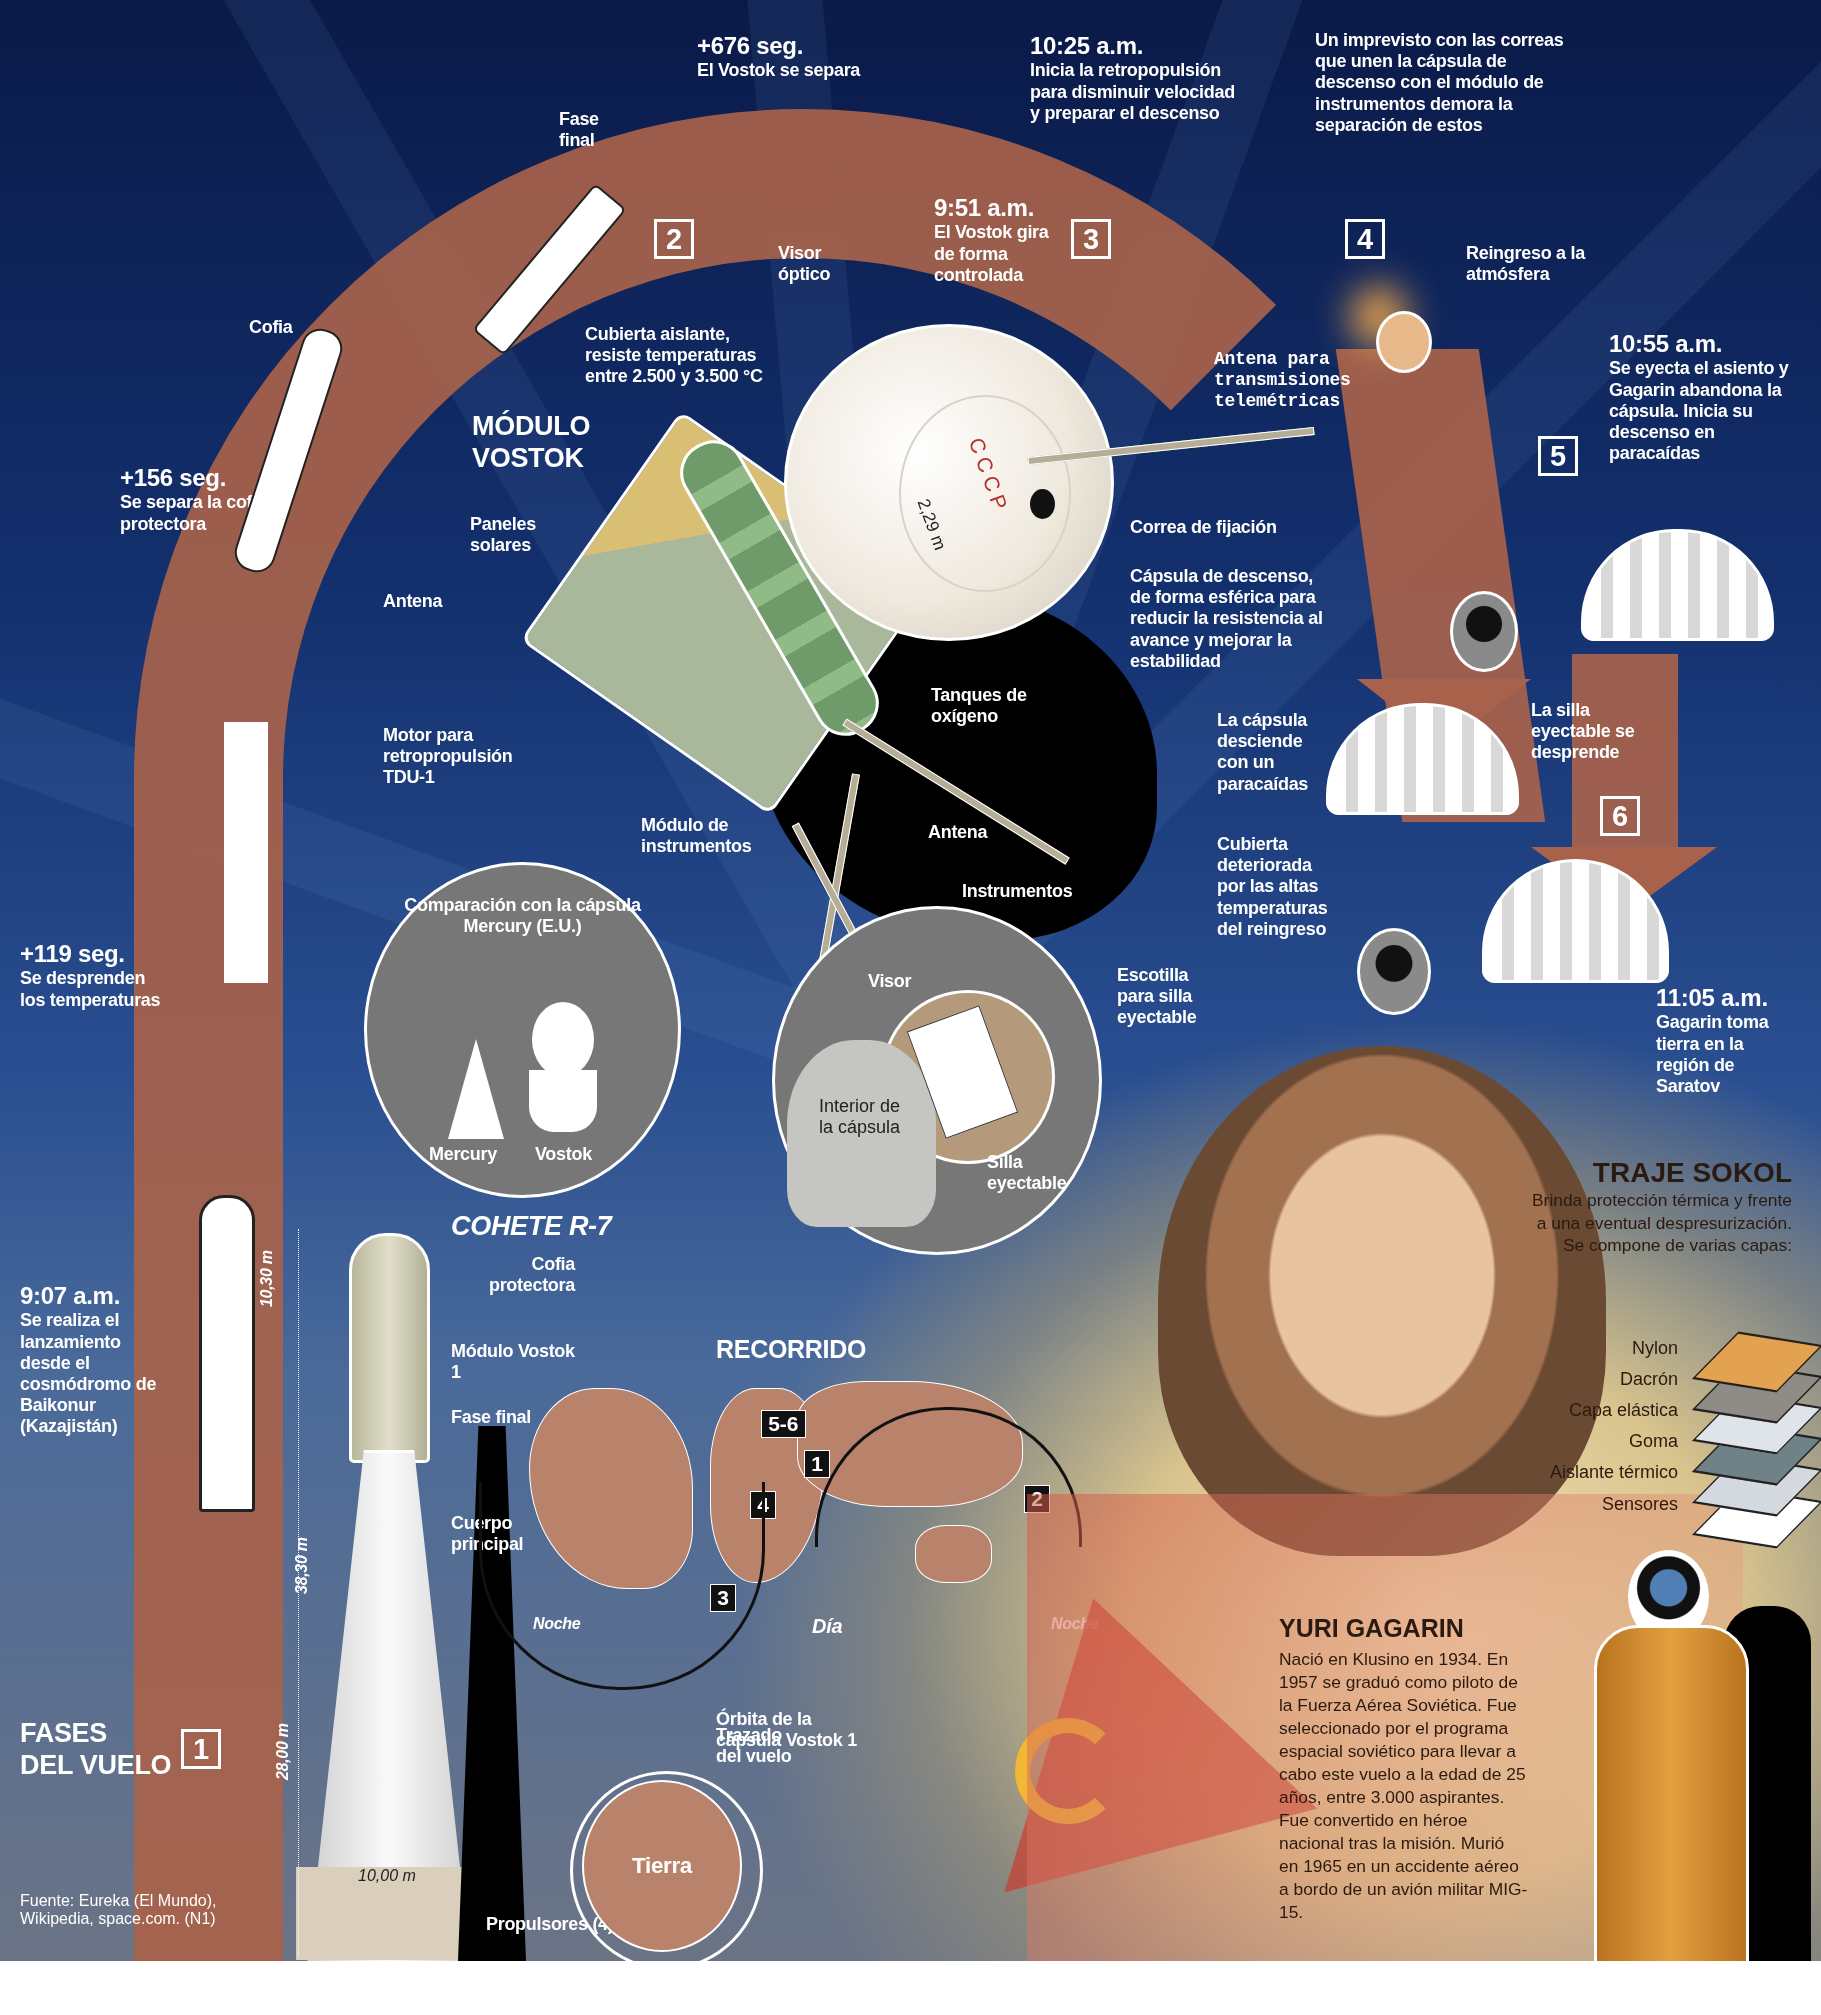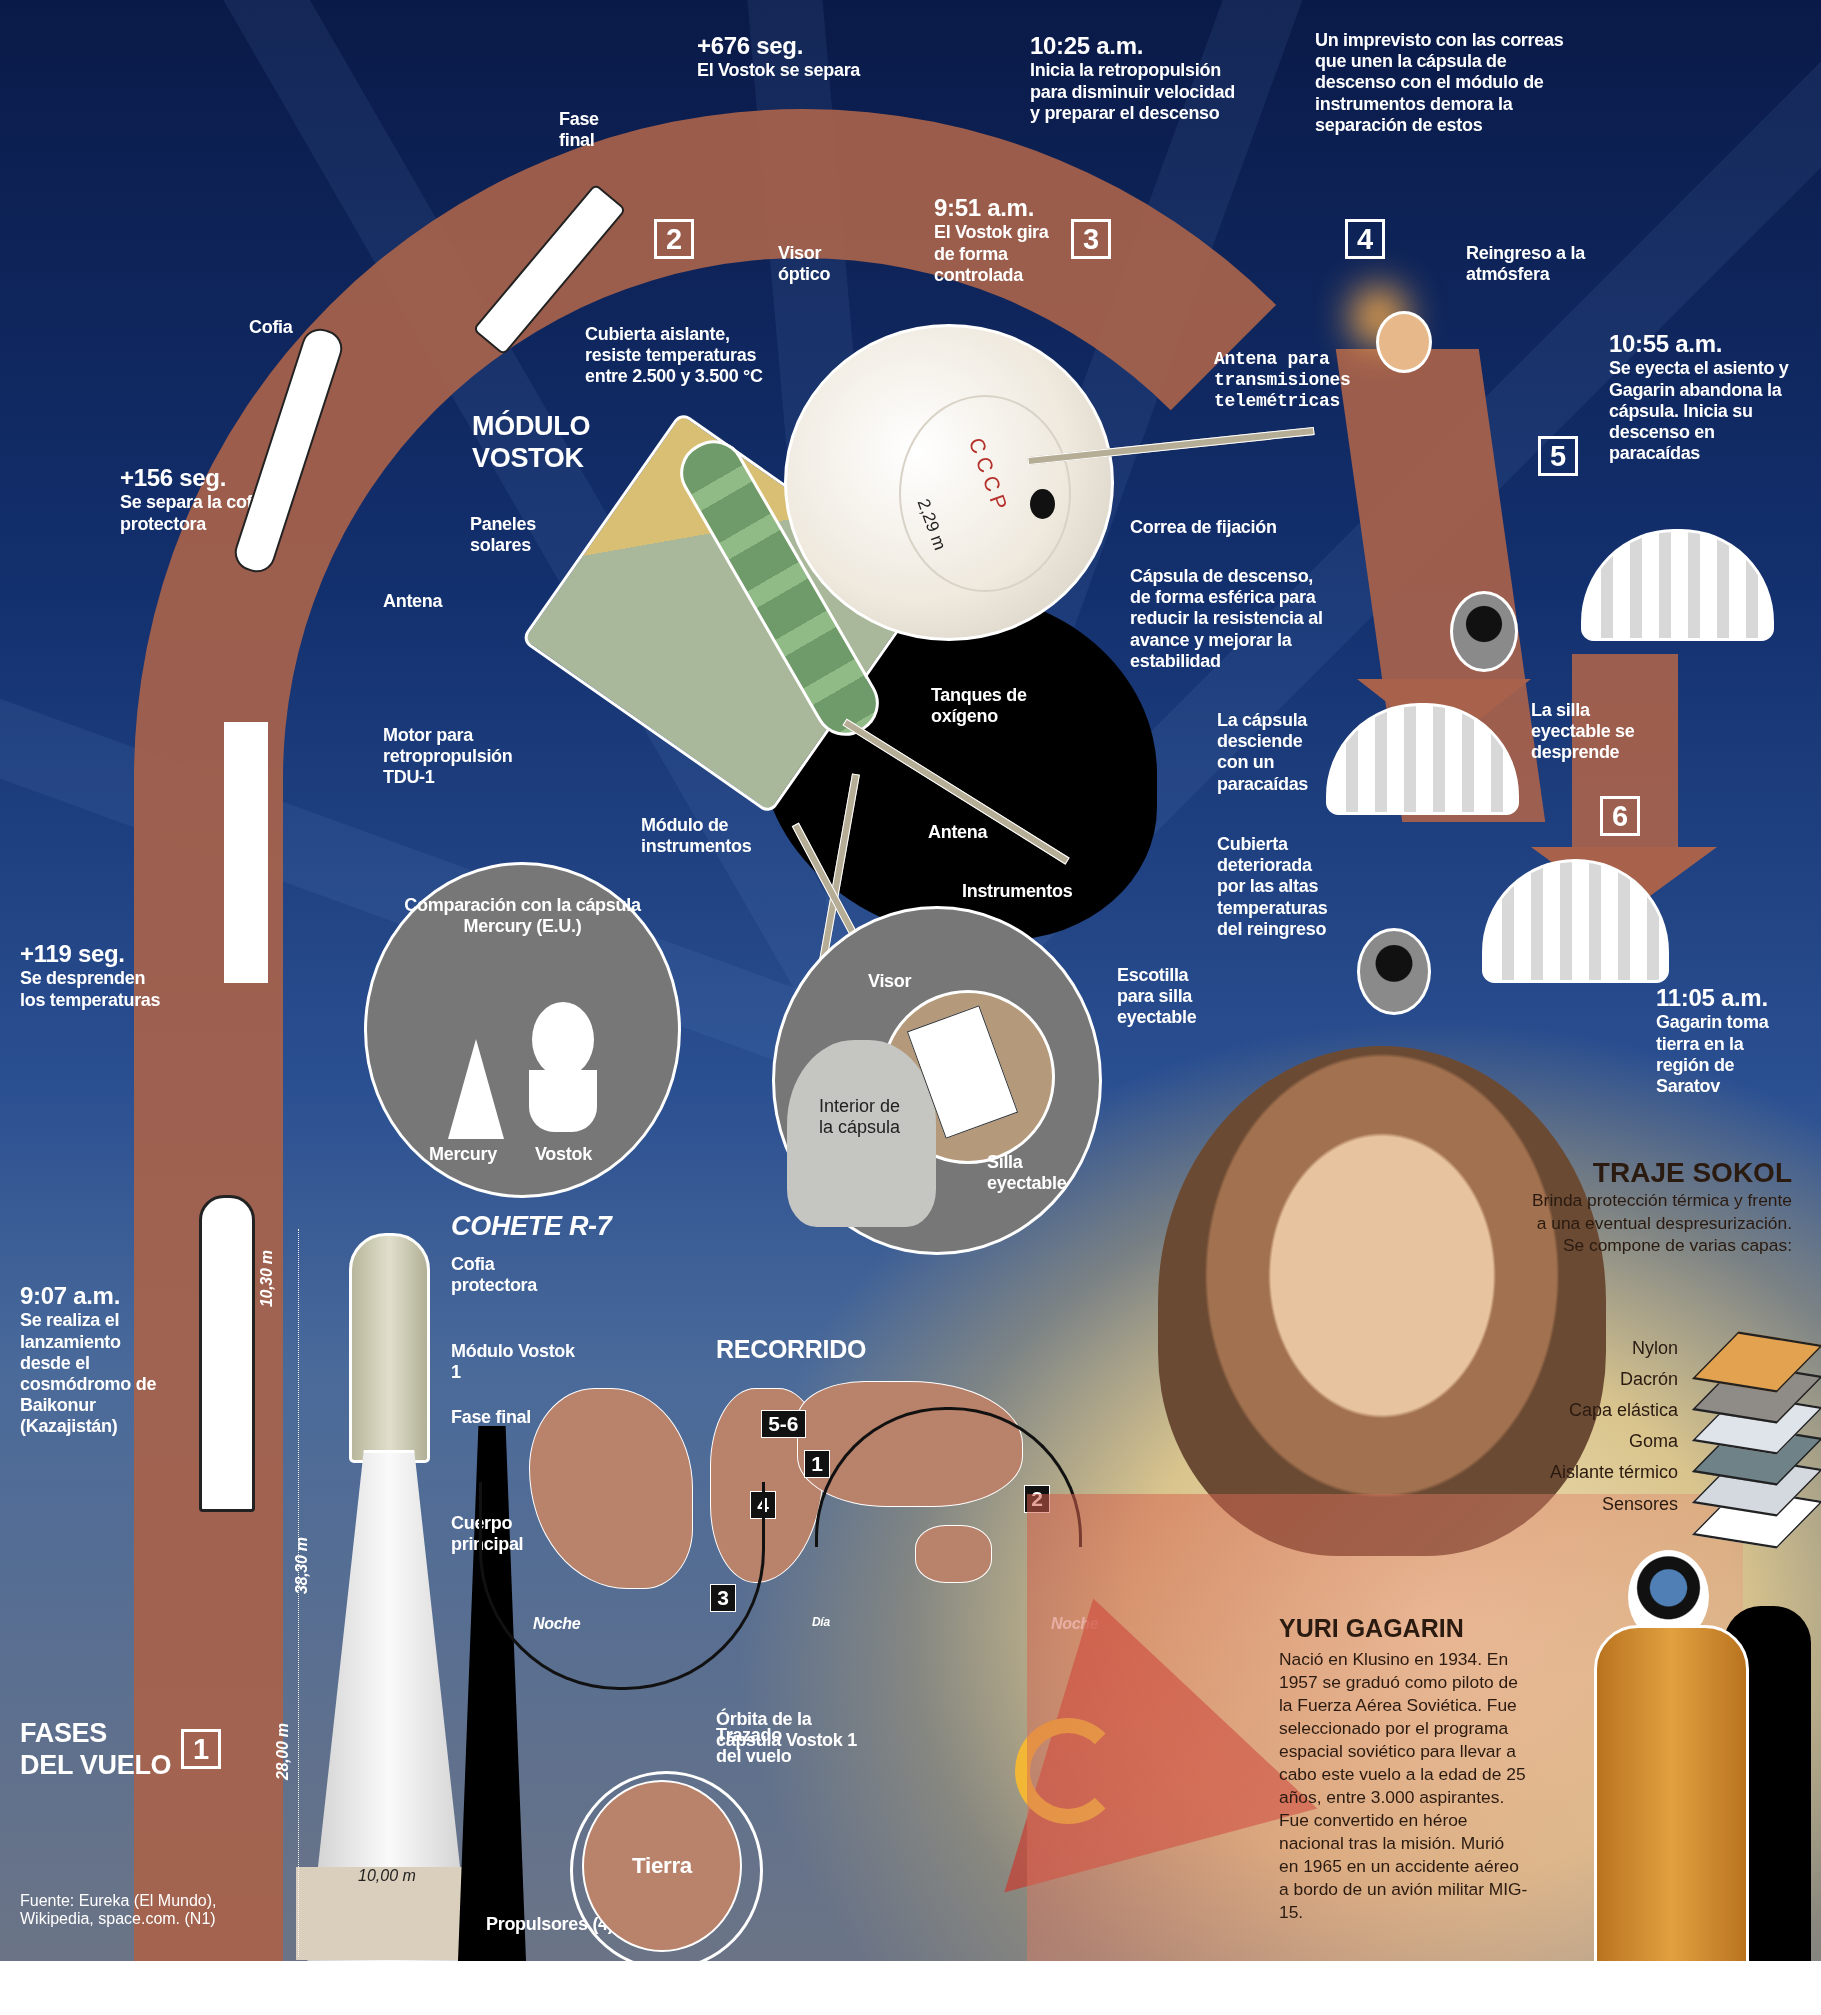--- a/index.html
+++ b/index.html
@@ -155,21 +155,21 @@
   <div class="abs" style="left:1357px;top:928px;width:68px;height:81px;border-radius:50%;background:radial-gradient(circle at 50% 40%,#111 0 30%,#8a8a8a 32%);border:3.7px solid #fff;"></div>
   <div class="abs" style="left:1376px;top:311px;width:50px;height:56px;border-radius:50%;background:#e7b98a;border:3.1px solid #fff;box-shadow:-25px -25px 37px #e9a34c;"></div>
   <div class="abs" style="left:1450px;top:591px;width:62px;height:75px;border-radius:50%;background:radial-gradient(circle at 50% 40%,#111 0 32%,#8a8a8a 34%);border:3.7px solid #fff;"></div>
 
   <div class="abs t" style="left:451px;top:1211px;font-size:27px;font-style:italic;">COHETE R-7</div>
   <div class="abs" style="left:349px;top:1233px;width:75px;height:224px;background:linear-gradient(90deg,#b8b79b,#e1dfcb,#b1b096);border:3.7px solid #fff;border-radius:37px 37px 5px 5px;"></div>
   <div class="abs" style="left:305px;top:1450px;width:162px;height:529px;background:linear-gradient(90deg,#cfcfcf,#fafafa,#d0d0d0);border:3.7px solid #fff;clip-path:polygon(35% 0,65% 0,100% 100%,0 100%);"></div>
   <div class="abs" style="left:296px;top:1867px;width:181px;height:93px;background:#d9cfbc;"></div>
   <div class="abs" style="left:458px;top:1426px;width:68px;height:535px;background:#000;clip-path:polygon(30% 0,70% 0,100% 100%,0 100%);"></div>
 
-  <div class="abs t desc" style="left:451px;top:1254px;width:124px;">Cofia protectora</div>
+  <div class="abs t desc" style="left:451px;top:1254px;width:124px;text-align:right;">Cofia protectora</div>
   <div class="abs t desc" style="left:451px;top:1341px;width:124px;">Módulo Vostok 1</div>
   <div class="abs t desc" style="left:451px;top:1407px;width:124px;">Fase final</div>
   <div class="abs t desc" style="left:451px;top:1513px;width:124px;">Cuerpo principal</div>
   <div class="abs t desc" style="left:486px;top:1914px;width:156px;">Propulsores (4)</div>
 
   <div class="abs t" style="left:258px;top:1307px;font-size:16px;font-style:italic;transform:rotate(-90deg);transform-origin:left top;">10,30 m</div>
   <div class="abs t" style="left:293px;top:1594px;font-size:16px;font-style:italic;transform:rotate(-90deg);transform-origin:left top;">38,30 m</div>
   <div class="abs t" style="left:274px;top:1780px;font-size:16px;font-style:italic;transform:rotate(-90deg);transform-origin:left top;">28,00 m</div>
   <div class="abs" style="left:358px;top:1867px;font-size:16px;font-style:italic;color:#222;">10,00 m</div>
   <div class="abs" style="left:298px;top:1229px;width:0;height:728px;border-left:1.9px dotted #fff;"></div>
@@ -188,21 +188,21 @@
     <div class="abs" style="left:392px;top:156px;width:75px;height:56px;background:#b9826b;border:1.9px solid #fff;border-radius:40%;"></div>
   </div>
   <div class="mapnum" style="left:761px;top:1410px;">5-6</div>
   <div class="mapnum" style="left:804px;top:1450px;">1</div>
   <div class="mapnum" style="left:1024px;top:1485px;">2</div>
   <div class="mapnum" style="left:710px;top:1584px;">3</div>
   <div class="mapnum" style="left:750px;top:1491px;">4</div>
   <div class="abs" style="left:479px;top:1482px;width:280px;height:205px;border:3.1px solid #111;border-top:none;border-radius:0 0 140px 140px;"></div>
   <div class="abs" style="left:815px;top:1407px;width:261px;height:137px;border:3.1px solid #111;border-bottom:none;border-radius:131px 131px 0 0;"></div>
   <div class="abs t" style="left:533px;top:1615px;font-size:16px;font-style:italic;">Noche</div>
-  <div class="abs t" style="left:812px;top:1615px;font-size:12px;font-style:italic;">Día</div>
+  <div class="abs t" style="left:812px;top:1615px;font-size:20px;font-style:italic;">Día</div>
   <div class="abs t" style="left:1051px;top:1615px;font-size:16px;font-style:italic;">Noche</div>
   <div class="abs t desc" style="left:716px;top:1725px;width:93px;">Trazado del vuelo</div>
   <div class="abs t desc" style="left:716px;top:1709px;width:162px;">Órbita de la cápsula Vostok 1</div>
   <div class="abs" style="left:570px;top:1771px;width:187px;height:193px;border-radius:50%;border:3.1px solid #fff;"></div>
   <div class="abs" style="left:582px;top:1780px;width:156px;height:168px;border-radius:50%;background:#b9826b;border:2.5px solid #fff;display:flex;align-items:center;justify-content:center;">
     <span class="t" style="font-size:22.4px;">Tierra</span>
   </div>
 
   <div class="abs" style="left:1158px;top:1046px;width:448px;height:510px;border-radius:50% 50% 40% 40%;background:radial-gradient(ellipse at 50% 45%,#e7c3a0 0 35%,#a2714f 36% 55%,#6b4a33 56% 100%);"></div>
   <div class="abs" style="left:965px;top:1594px;width:0;height:0;border-left:162px solid transparent;border-right:162px solid transparent;border-bottom:261px solid rgba(200,60,50,0.7);transform:rotate(-15deg);"></div>

